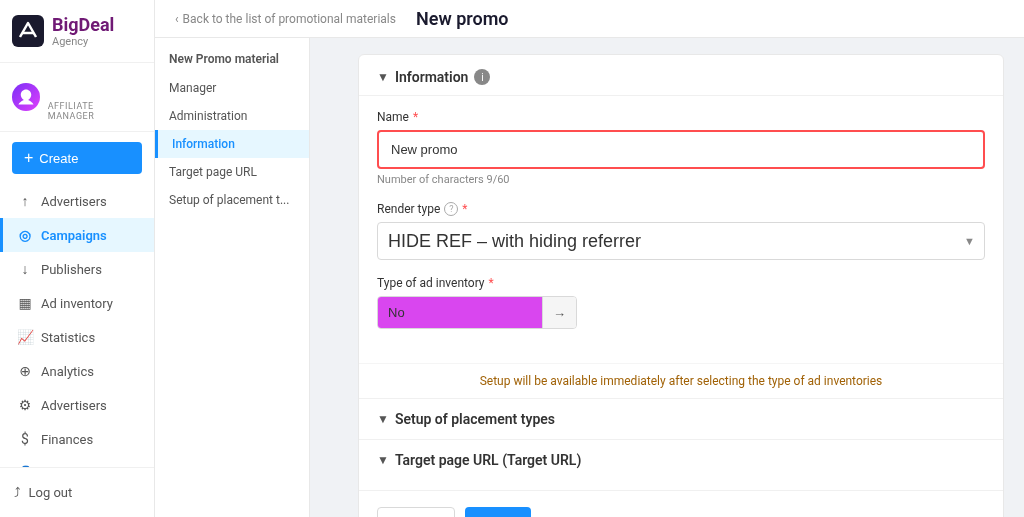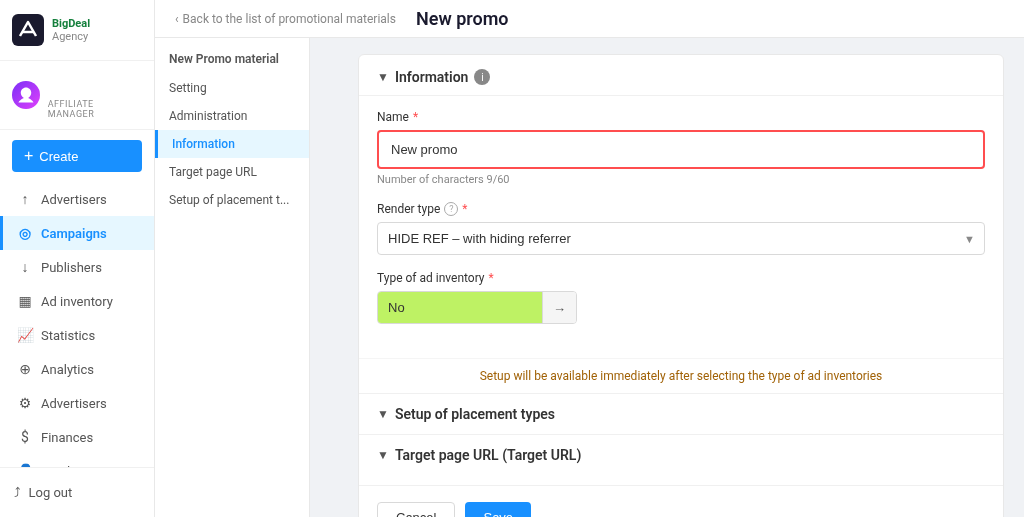--- a/index.html
+++ b/index.html
@@ -242,21 +242,21 @@
       margin-top: 4px;
     }
     .form-select-wrapper {
       position: relative;
     }
     .form-select {
       width: 100%;
       border: 1px solid #d9d9d9;
       border-radius: 4px;
       padding: 8px 32px 8px 10px;
-      font-size: 13px;
+      font-size: 18px;
       color: #333;
       appearance: none;
       background: #fff;
       cursor: pointer;
       outline: none;
     }
     .select-arrow {
       position: absolute;
       right: 10px;
       top: 50%;
@@ -273,21 +273,21 @@
       border-radius: 4px;
       overflow: hidden;
     }
     .inline-select {
       flex: 1;
       border: none;
       padding: 8px 10px;
       font-size: 13px;
       color: #333;
       appearance: none;
-      background: #bef264;
+      background: #d946ef;
       outline: none;
       cursor: pointer;
     }
     .inline-select-arrow {
       padding: 8px 10px;
       background: #f5f5f5;
       border-left: 1px solid #d9d9d9;
       color: #555;
       font-size: 13px;
       cursor: pointer;
@@ -351,21 +351,21 @@
 <body>
 
 <div class="sidebar">
   <div class="sidebar-logo">
     <svg class="logo-icon" viewBox="0 0 32 32">
       <rect width="32" height="32" rx="6" fill="#1a1a2e"></rect>
       <path d="M8 22 L16 8 L24 22" stroke="white" stroke-width="2.5" fill="none" stroke-linejoin="round"></path>
       <path d="M10 18 L22 18" stroke="white" stroke-width="2.5"></path>
     </svg>
     <div>
-      <div style="font-size:11px;font-weight:700;color:#15803d;">BigDeal</div>
+      <div style="font-size:18px;font-weight:700;color:#701a75;">BigDeal</div>
       <div style="font-size:11px;color:#888;">Agency</div>
     </div>
   </div>
 
   <div class="sidebar-user">
     <div class="user-avatar">
       <svg width="18" height="18" viewBox="0 0 24 24" fill="white">
           <path d="M12 2C8.13 2 5 5.13 5 9c0 2.97 1.71 5.56 4.2 6.84C5.27 17.2 2 21 2 22h20c0-1-3.27-4.8-7.2-6.16C17.29 14.56 19 11.97 19 9c0-3.87-3.13-7-7-7z"></path>
         </svg>
     </div>
@@ -433,21 +433,21 @@
     </a>
     <h1 class="page-title">New promo</h1>
   </div>
 
   <div class="content-area">
 
     <div class="sub-sidebar">
       <div class="sub-sidebar-title">
         <span>New Promo material</span>
       </div>
-      <div class="sub-nav-item">Setting</div>
+      <div class="sub-nav-item">Manager</div>
       <div class="sub-nav-item">Administration</div>
       <div class="sub-nav-item active">Information</div>
       <div class="sub-nav-item">Target page URL</div>
       <div class="sub-nav-item">Setup of placement t...</div>
     </div>
 
     <div class="form-area">
       <div class="form-card">
 
         <div class="section-header">

